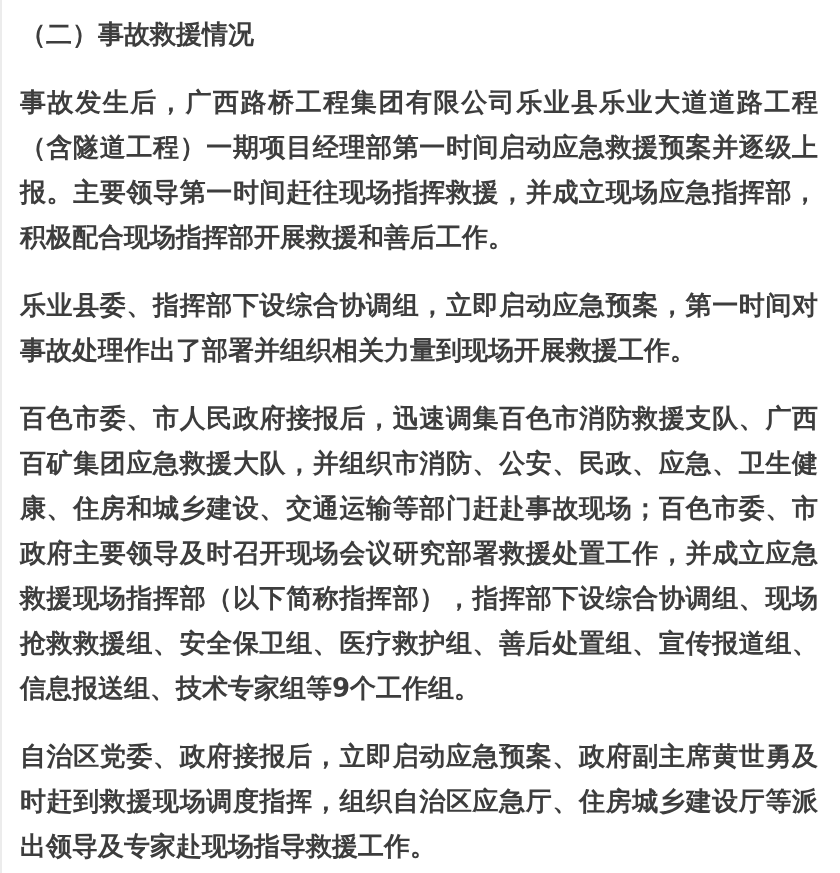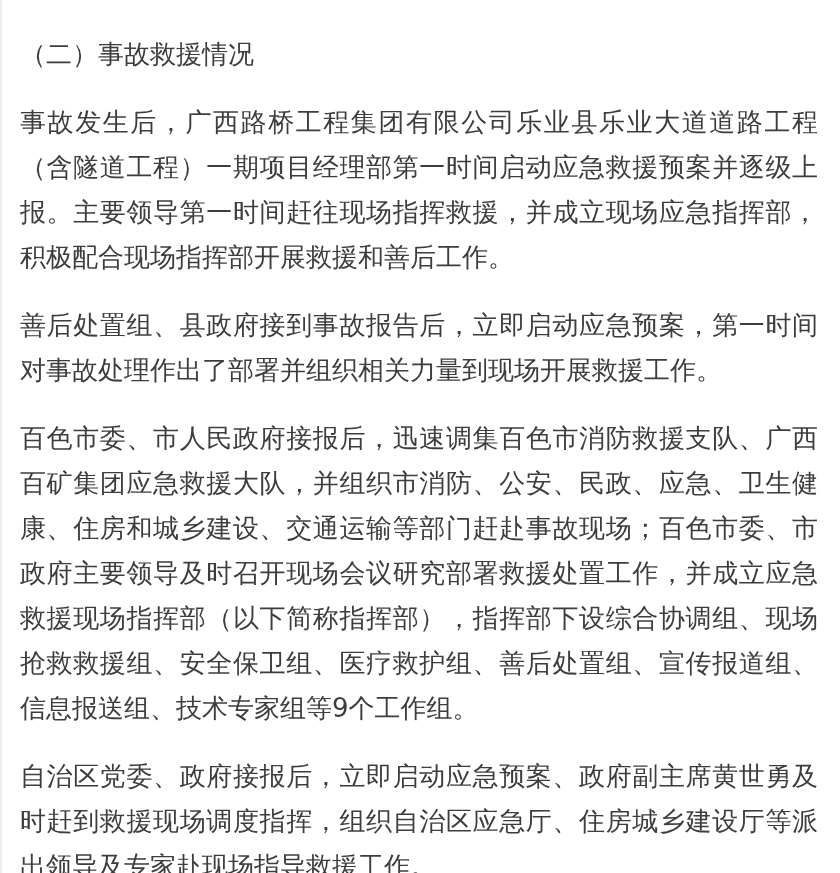--- a/index.html
+++ b/index.html
@@ -18,32 +18,32 @@
     font-family: "DejaVu Sans", sans-serif;
     color: #3d3d3d;
   }
   .para {
     font-size: 26px;
     line-height: 45px;
     margin: 0 0 23px 0;
     text-align: justify;
     letter-spacing: 0;
     word-break: break-all;
+    font-weight: bold;
   }
   .heading {
-    font-weight: normal;
-    margin-top: 20px;
+    font-weight: bold;
   }
 </style>
 </head>
 <body>
 
 <div class="page">
   <p class="para heading">（二）事故救援情况</p>
 
   <p class="para">事故发生后，广西路桥工程集团有限公司乐业县乐业大道道路工程（含隧道工程）一期项目经理部第一时间启动应急救援预案并逐级上报。主要领导第一时间赶往现场指挥救援，并成立现场应急指挥部，积极配合现场指挥部开展救援和善后工作。</p>
 
-  <p class="para">善后处置组、县政府接到事故报告后，立即启动应急预案，第一时间对事故处理作出了部署并组织相关力量到现场开展救援工作。</p>
+  <p class="para">乐业县委、指挥部下设综合协调组，立即启动应急预案，第一时间对事故处理作出了部署并组织相关力量到现场开展救援工作。</p>
 
   <p class="para">百色市委、市人民政府接报后，迅速调集百色市消防救援支队、广西百矿集团应急救援大队，并组织市消防、公安、民政、应急、卫生健康、住房和城乡建设、交通运输等部门赶赴事故现场；百色市委、市政府主要领导及时召开现场会议研究部署救援处置工作，并成立应急救援现场指挥部（以下简称指挥部），指挥部下设综合协调组、现场抢救救援组、安全保卫组、医疗救护组、善后处置组、宣传报道组、信息报送组、技术专家组等9个工作组。</p>
 
   <p class="para">自治区党委、政府接报后，立即启动应急预案、政府副主席黄世勇及时赶到救援现场调度指挥，组织自治区应急厅、住房城乡建设厅等派出领导及专家赴现场指导救援工作。</p>
 </div>
 
 </body></html>

